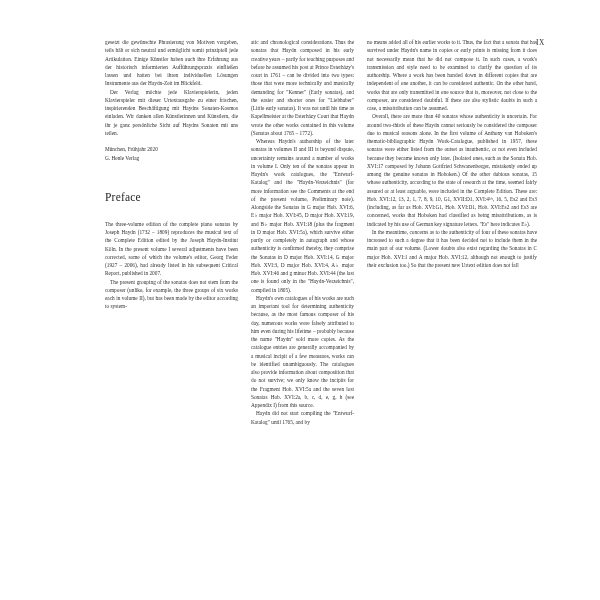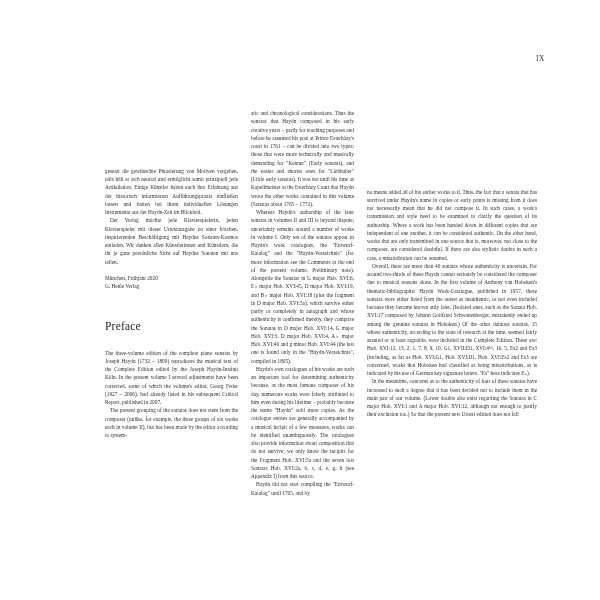--- a/index.html
+++ b/index.html
@@ -23,32 +23,31 @@
   
   .folio {
     position: absolute;
     top: 38px;
     left: 0;
     width: 545px;
     text-align: right;
     font-size: 7.4px;
     letter-spacing: 0.6px;
     color: #30302f;
-    margin-top: 16px;
   }
   
   .columns {
     position: absolute;
-    top: 53px;
+    top: 38px;
     left: 105px;
     width: 435px;
     height: 500px;
     display: flex;
     gap: 13px;
-    align-items: center;
+    align-items: flex-start;
   }
   .col {
     width: 103px;
     flex: 0 0 103px;
   }
   .col.wide { width: 133px; flex: 0 0 133px; }
   .col.third { width: 170px; flex: 0 0 170px; }
 
   p.body {
     margin: 0;

